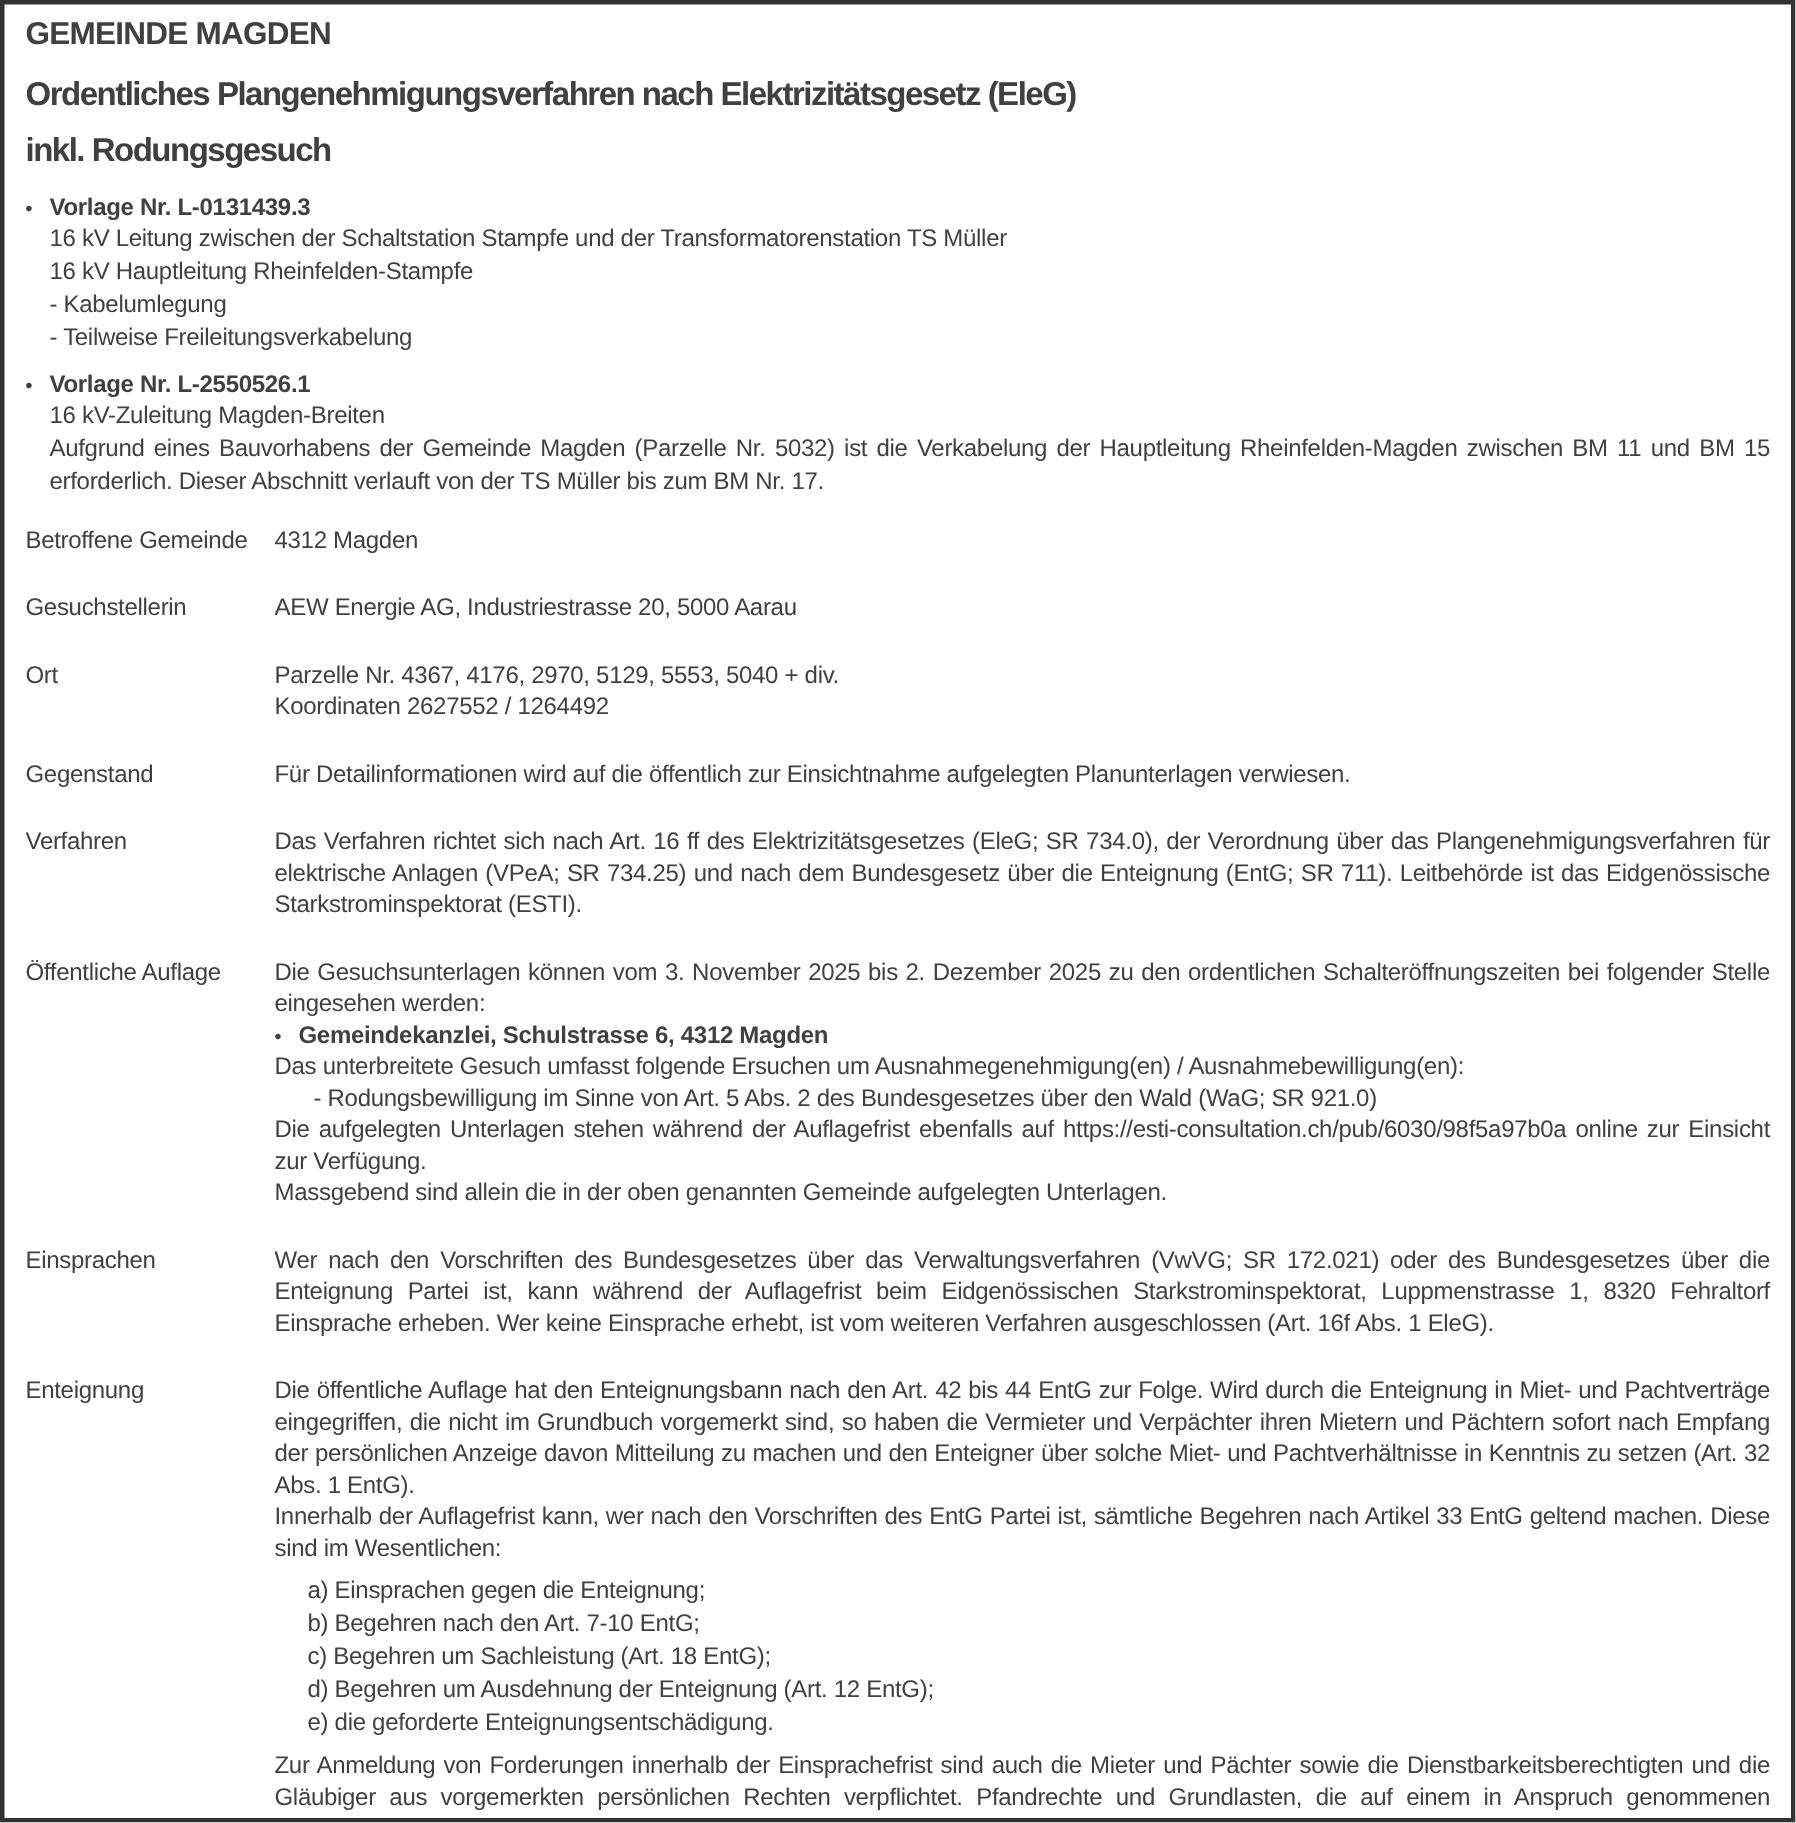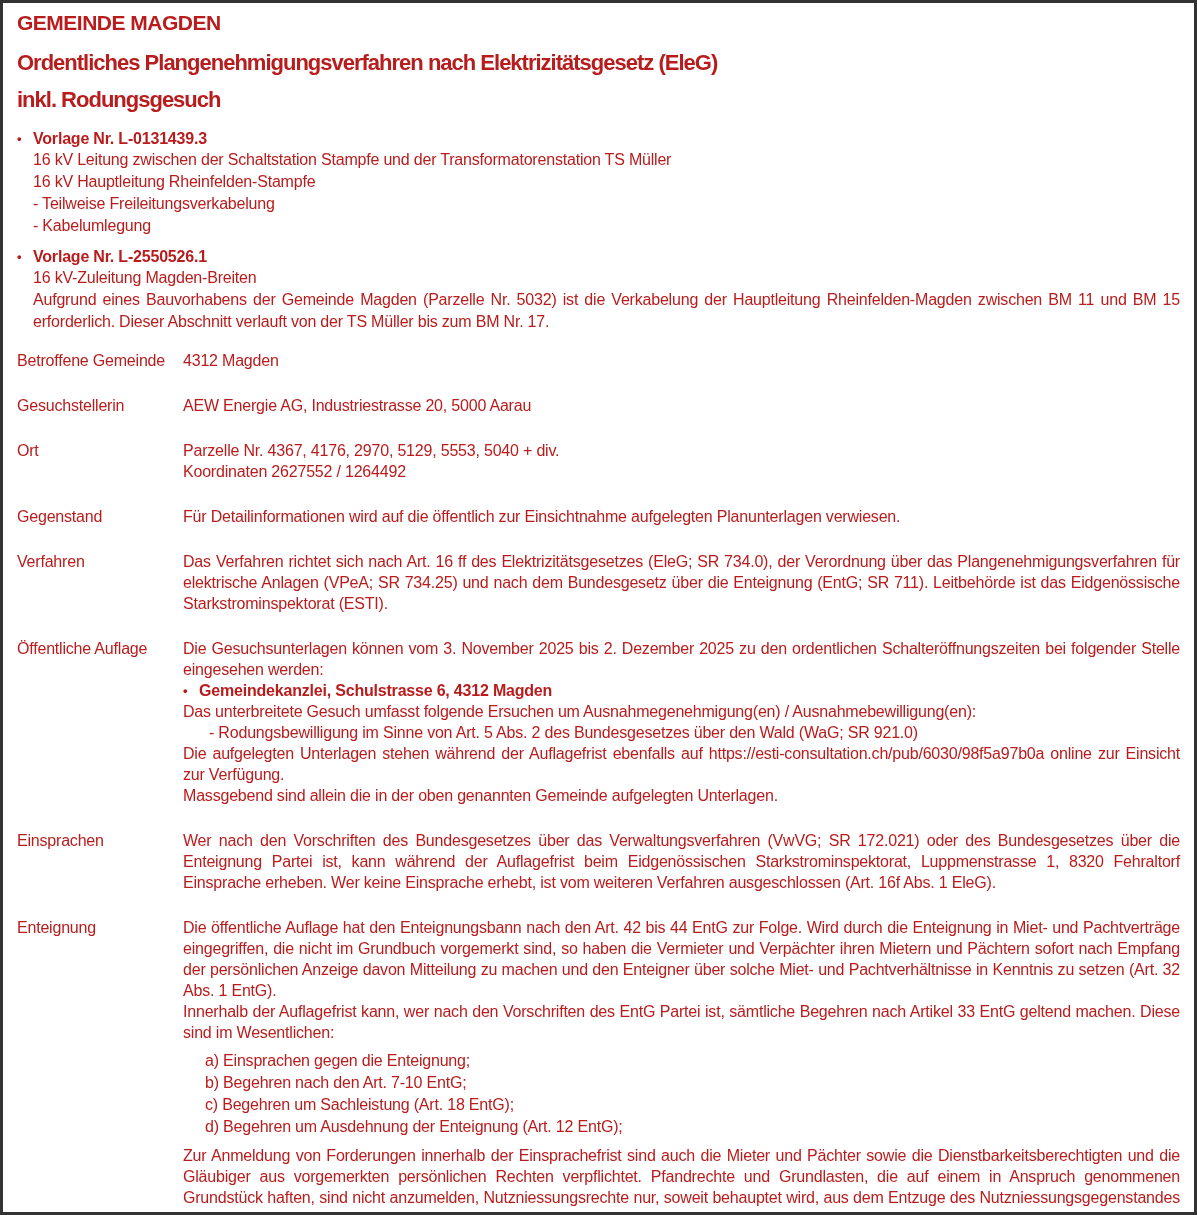--- a/index.html
+++ b/index.html
@@ -9,21 +9,21 @@
   .doc {
     width: 1197px;
     height: 1215px;
     border: 3px solid #333333;
     background: #ffffff;
     padding: 5px 14px 8px 14px;
     overflow: hidden;
     font-size: 16px;
     line-height: 21px;
     letter-spacing: -0.2px;
-    color: #b91c1c;
+    color: #404040;
   }
 
   .org {
     font-size: 21px;
     line-height: 26px;
     font-weight: bold;
     letter-spacing: -0.5px;
     margin: 2px 0 8px 0;
   }
 
@@ -73,22 +73,22 @@
   <h1 class="title"><span>Ordentliches Plangenehmigungsverfahren nach Elektrizitätsgesetz (EleG)</span><br><span>inkl. Rodungsgesuch</span></h1>
 
   <div class="vorlage">
     <div class="vhead">
       <span class="vbullet">•</span>
       <span>Vorlage Nr. L-0131439.3</span>
     </div>
     <div class="vbody">
       <div class="vline">16 kV Leitung zwischen der Schaltstation Stampfe und der Transformatorenstation TS Müller</div>
       <div class="vline">16 kV Hauptleitung Rheinfelden-Stampfe</div>
+      <div class="vline">- Kabelumlegung</div>
       <div class="vline">- Teilweise Freileitungsverkabelung</div>
-      <div class="vline">- Kabelumlegung</div>
     </div>
   </div>
 
   <div class="vorlage">
     <div class="vhead">
       <span class="vbullet">•</span>
       <span>Vorlage Nr. L-2550526.1</span>
     </div>
     <div class="vbody">
       <div class="vline">16 kV-Zuleitung Magden-Breiten</div>
@@ -134,20 +134,21 @@
 
     <div class="rlabel">Enteignung</div>
     <div class="rvalue">
       <div class="just">Die öffentliche Auflage hat den Enteignungsbann nach den Art. 42 bis 44 EntG zur Folge. Wird durch die Enteignung in Miet- und Pachtverträge eingegriffen, die nicht im Grundbuch vorgemerkt sind, so haben die Vermieter und Verpächter ihren Mietern und Pächtern sofort nach Empfang der persönlichen Anzeige davon Mitteilung zu machen und den Enteigner über solche Miet- und Pachtverhältnisse in Kenntnis zu setzen (Art. 32 Abs. 1 EntG).</div>
       <div class="just">Innerhalb der Auflagefrist kann, wer nach den Vorschriften des EntG Partei ist, sämtliche Begehren nach Artikel 33 EntG geltend machen. Diese sind im Wesentlichen:</div>
       <ul class="ent-list">
         <li>a) Einsprachen gegen die Enteignung;</li>
         <li>b) Begehren nach den Art. 7-10 EntG;</li>
         <li>c) Begehren um Sachleistung (Art. 18 EntG);</li>
         <li>d) Begehren um Ausdehnung der Enteignung (Art. 12 EntG);</li>
+        <li>e) die geforderte Enteignungsentschädigung.</li>
       </ul>
       <div class="just">Zur Anmeldung von Forderungen innerhalb der Einsprachefrist sind auch die Mieter und Pächter sowie die Dienstbarkeitsberechtigten und die Gläubiger aus vorgemerkten persönlichen Rechten verpflichtet. Pfandrechte und Grundlasten, die auf einem in Anspruch genommenen Grundstück haften, sind nicht anzumelden, Nutzniessungsrechte nur, soweit behauptet wird, aus dem Entzuge des Nutzniessungsgegenstandes entstehe Schaden.</div>
     </div>
 
   </div>
 
   <div class="footer">
     <div class="footer-line">Aarau, 27. Oktober 2025</div>
     <div class="footer-line bold">Namens des Eidgenössischen Starkstrominspektorats (ESTI)</div>
     <div class="footer-line">Kanton Aargau, Departement Bau, Verkehr und Umwelt, Abteilung für Baubewilligungen</div>

